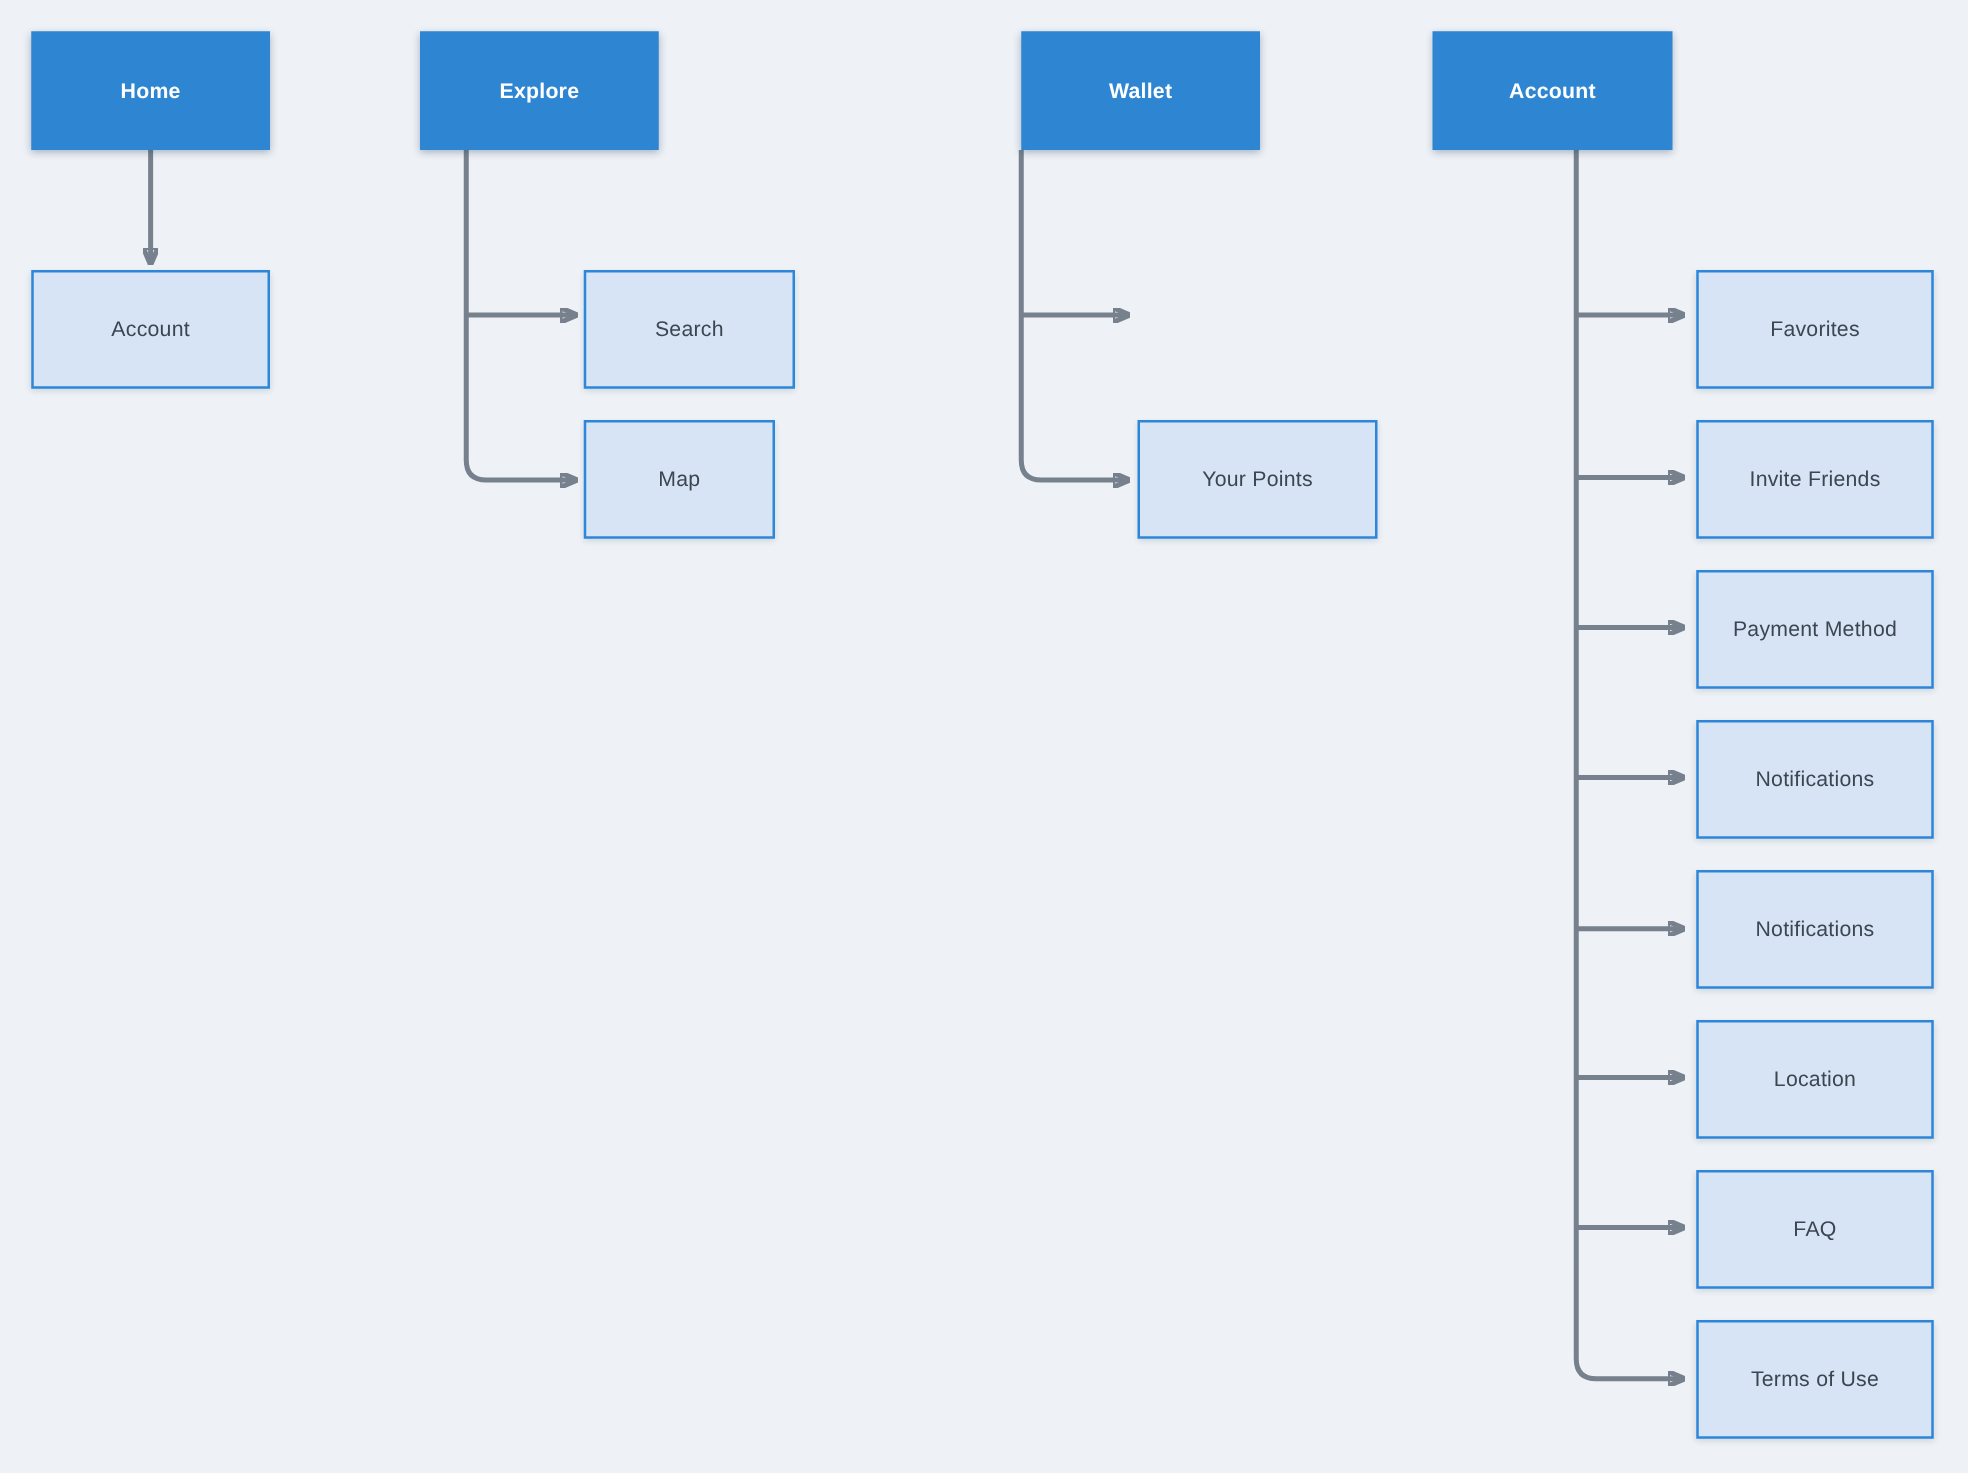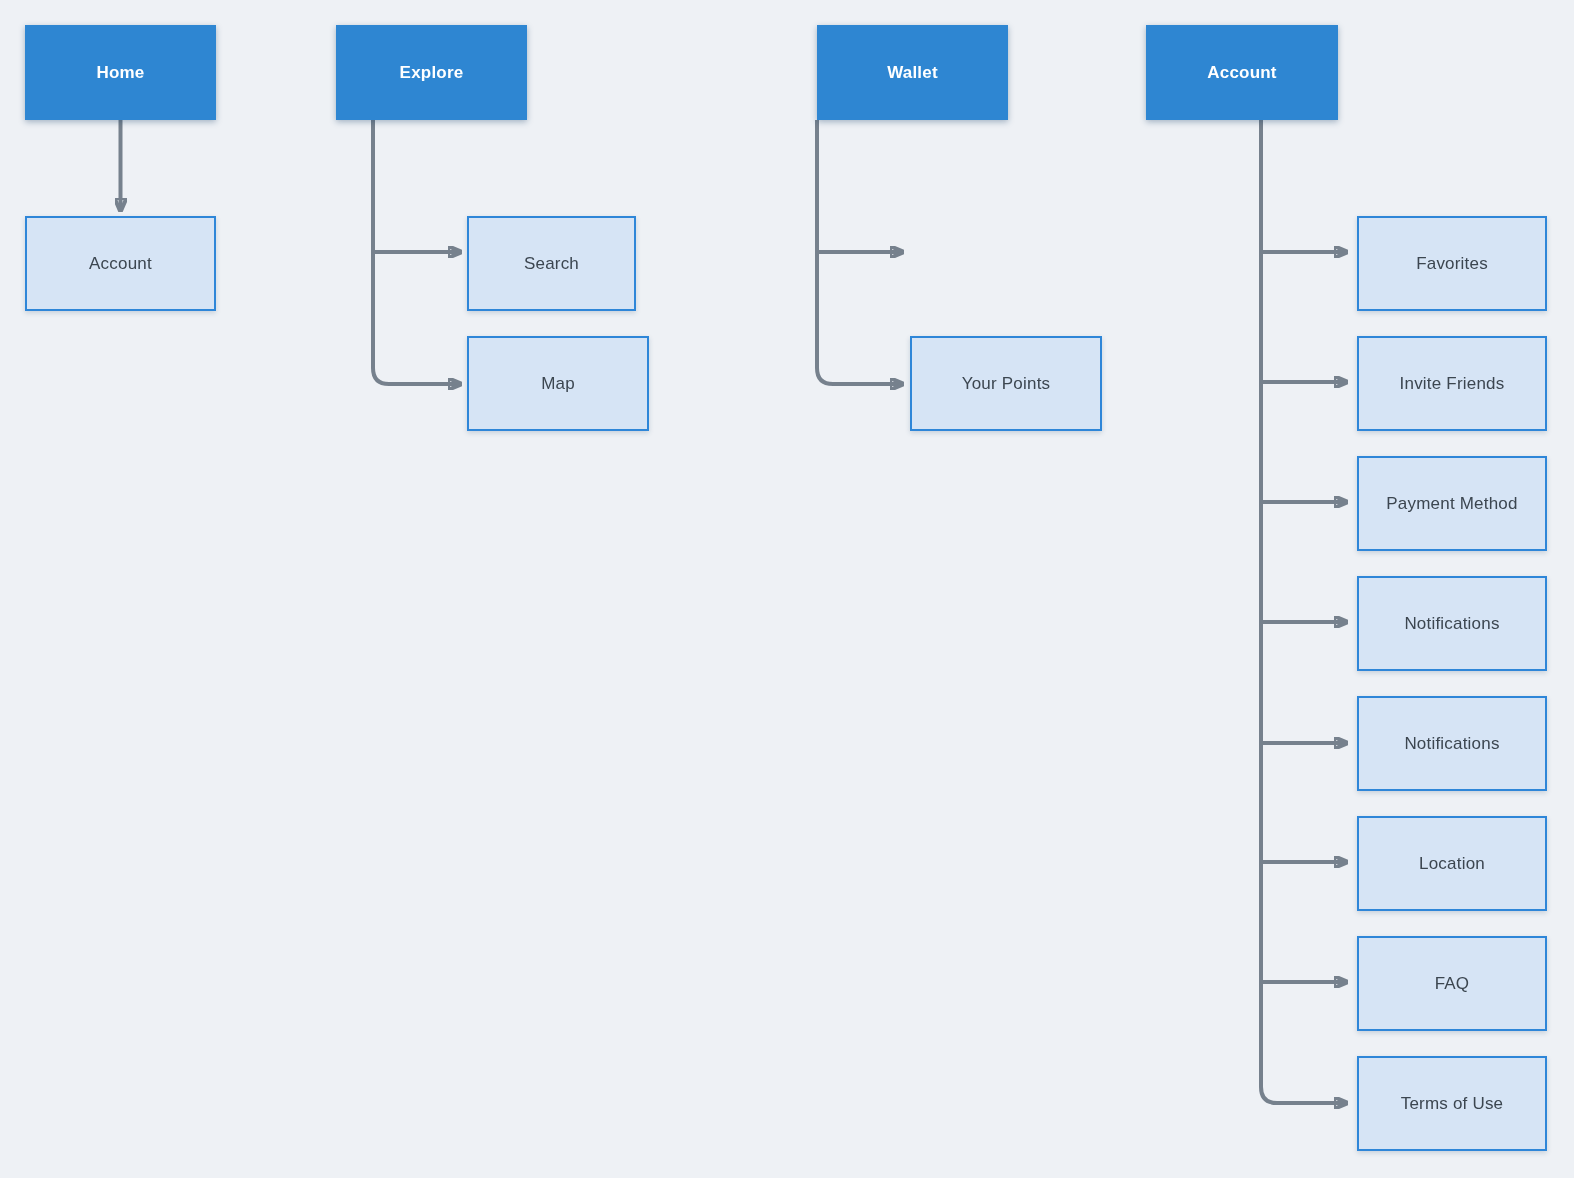--- a/index.html
+++ b/index.html
@@ -91,21 +91,21 @@
   <div class="node child" style="left:25px;top:216px;width:191px">
     <span>Account</span>
   </div>
 
   <div class="node parent" style="left:336px;top:25px;width:191px">
     <span>Explore</span>
   </div>
   <div class="node child" style="left:467px;top:216px;width:169px">
     <span>Search</span>
   </div>
-  <div class="node child" style="left:467px;top:336px;width:182px">
+  <div class="node child" style="left:467px;top:336px;width:153px">
     <span>Map</span>
   </div>
 
   <div class="node parent" style="left:817px;top:25px;width:191px">
     <span>Wallet</span>
   </div>
   <div class="node child" style="left:910px;top:336px;width:192px">
     <span>Your Points</span>
   </div>
 

